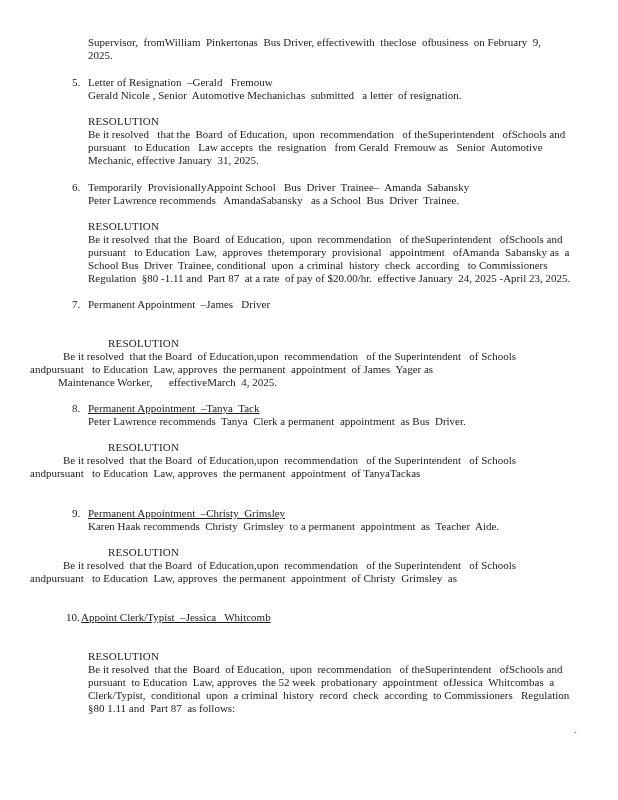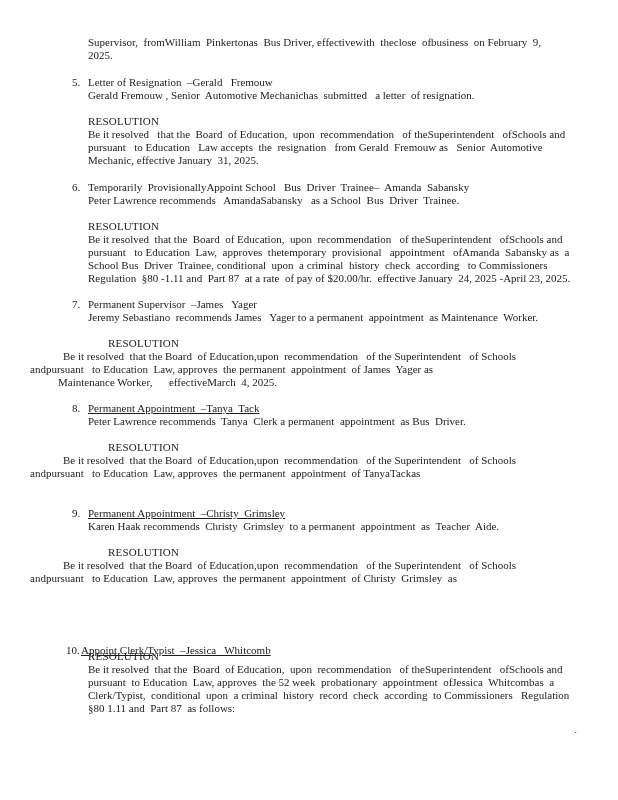--- a/index.html
+++ b/index.html
@@ -10,49 +10,48 @@
     font-family:"Liberation Serif","DejaVu Serif",serif;
     font-size:11px;
     line-height:13px;
     color:#1c1c1c;
     overflow:hidden;
   }
   .ln { position:absolute; white-space:pre; }
   .bold { font-weight:normal; letter-spacing:0.2px; }
   .u { text-decoration:underline; }
   .num2 { display:inline-block; width:16px; }
-  .num3 { display:inline-block; width:15px;margin-top:33px; }
+  .num3 { display:inline-block; width:15px; }
   .cont { }
   .pgnum { position:absolute; font-size:10.5px; }
 </style>
 </head>
 <body>
 
 <div class="page">
 
   <div class="ln" style="left:88px; top:36px">Supervisor,  fromWilliam  Pinkertonas  Bus Driver, effectivewith  theclose  ofbusiness  on February  9,
 2025.</div>
 
   <div class="ln" style="left:72px; top:76px"><span class="num2">5.</span><span>Letter of Resignation  –Gerald   Fremouw</span></div>
-  <div class="ln" style="left:88px; top:89px">Gerald Fremouw , Senior  Automotive Mechanichas  submitted   a letter  of resignation.</div>
+  <div class="ln" style="left:88px; top:89px">Gerald Nicole , Senior  Automotive Mechanichas  submitted   a letter  of resignation.</div>
   <div class="ln bold" style="left:88px; top:115px">RESOLUTION</div>
   <div class="ln" style="left:88px; top:128px">Be it resolved   that the  Board  of Education,  upon  recommendation   of theSuperintendent   ofSchools and
 pursuant   to Education   Law accepts  the  resignation   from Gerald  Fremouw as   Senior  Automotive
 Mechanic, effective January  31, 2025.</div>
 
   <div class="ln" style="left:72px; top:181px"><span class="num2">6.</span><span>Temporarily  ProvisionallyAppoint School   Bus  Driver  Trainee–  Amanda  Sabansky</span></div>
   <div class="ln" style="left:88px; top:194px">Peter Lawrence recommends   AmandaSabansky   as a School  Bus  Driver  Trainee.</div>
   <div class="ln bold" style="left:88px; top:220px">RESOLUTION</div>
   <div class="ln" style="left:88px; top:233px">Be it resolved  that the  Board  of Education,  upon  recommendation   of theSuperintendent   ofSchools and
 pursuant   to Education  Law,  approves  thetemporary  provisional   appointment   ofAmanda  Sabansky as  a
 School Bus  Driver  Trainee, conditional  upon  a criminal  history  check  according   to Commissioners
 Regulation  §80 -1.11 and  Part 87  at a rate  of pay of $20.00/hr.  effective January  24, 2025 -April 23, 2025.</div>
 
-  <div class="ln" style="left:72px; top:298px"><span class="num2">7.</span><span>Permanent Supervisor  –James   Yager</span></div>
-  <div class="ln" style="left:88px; top:311px">Jeremy Sebastiano  recommends James   Yager to a permanent  appointment  as Maintenance  Worker.</div>
+  <div class="ln" style="left:72px; top:298px"><span class="num2">7.</span><span>Permanent Appointment  –James   Driver</span></div>
   <div class="ln bold" style="left:108px; top:337px">RESOLUTION</div>
   <div class="ln" style="left:63px; top:350px">Be it resolved  that the Board  of Education,upon  recommendation   of the Superintendent   of Schools</div>
   <div class="ln" style="left:30px; top:363px"><span>and</span><span class="cont">pursuant   to Education  Law, approves  the permanent  appointment  of James  Yager as</span></div>
   <div class="ln" style="left:58px; top:376px">Maintenance Worker,      effectiveMarch  4, 2025.</div>
 
   <div class="ln" style="left:72px; top:402px"><span class="num2">8.</span><span class="u">Permanent Appointment  –Tanya  Tack</span></div>
   <div class="ln" style="left:88px; top:415px">Peter Lawrence recommends  Tanya  Clerk a permanent  appointment  as Bus  Driver.</div>
   <div class="ln bold" style="left:108px; top:441px">RESOLUTION</div>
   <div class="ln" style="left:63px; top:454px">Be it resolved  that the Board  of Education,upon  recommendation   of the Superintendent   of Schools</div>
   <div class="ln" style="left:30px; top:467px"><span>and</span><span class="cont">pursuant   to Education  Law, approves  the permanent  appointment  of TanyaTackas</span></div>

